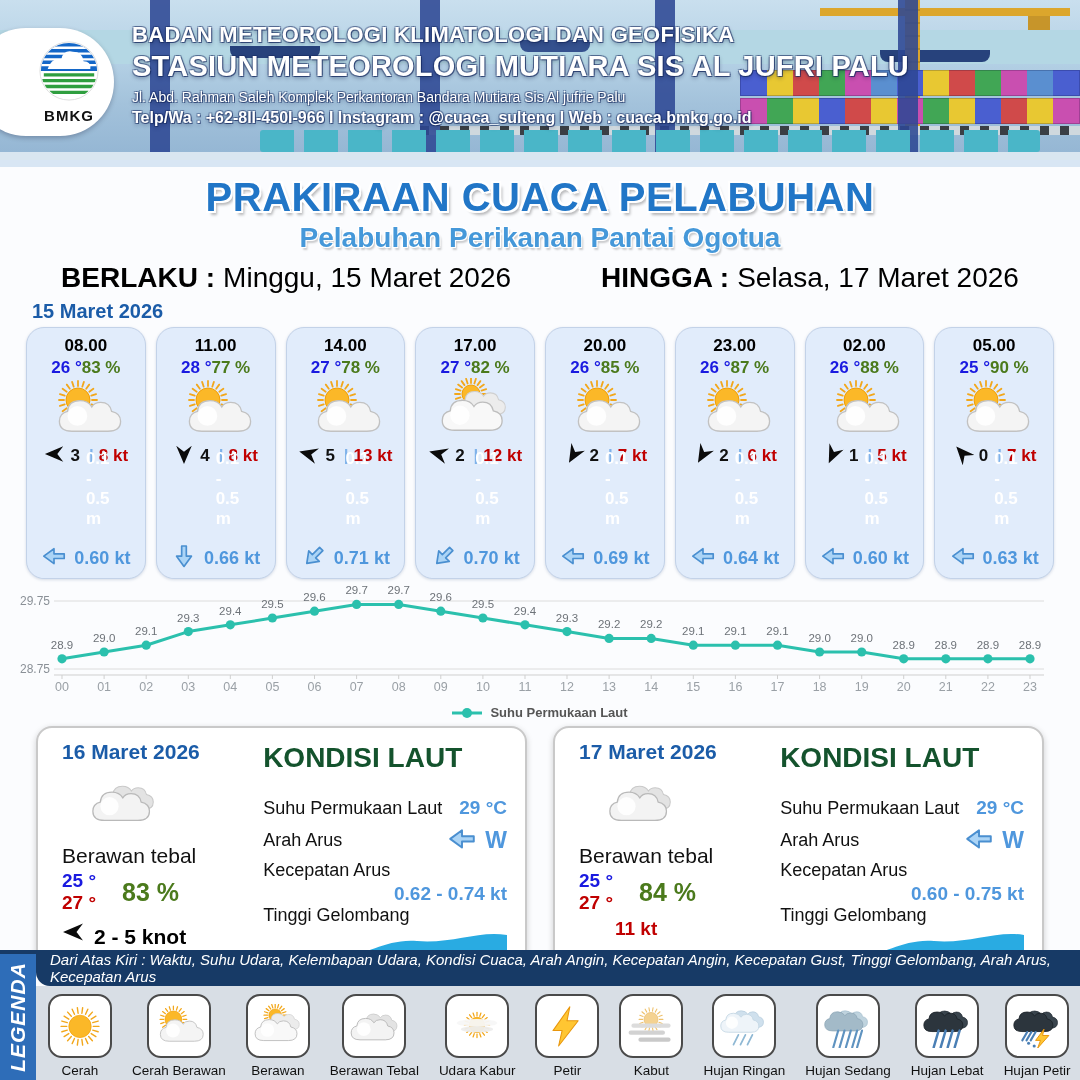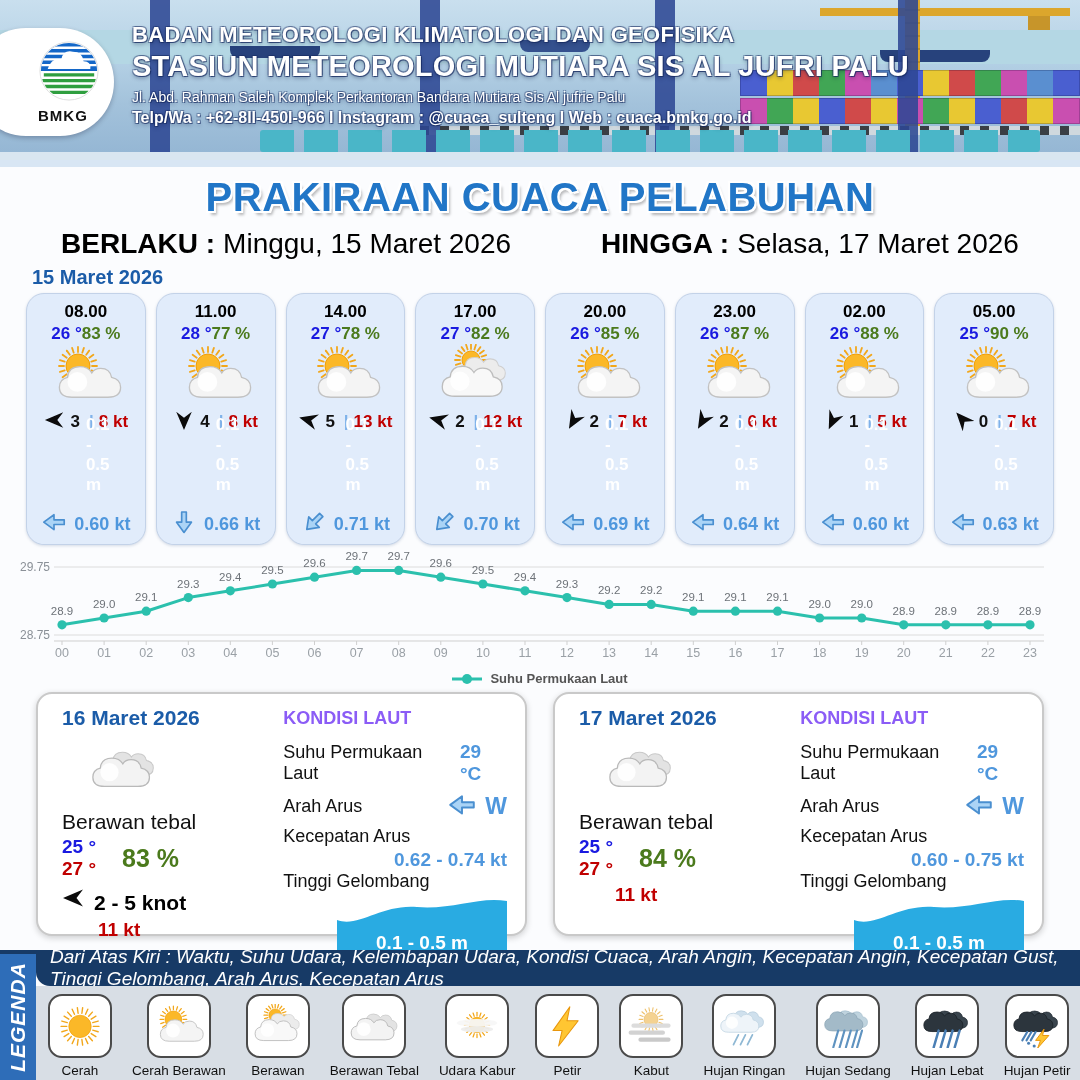--- a/index.html
+++ b/index.html
@@ -22,21 +22,21 @@
     background:repeating-linear-gradient(0deg,#dca62c 0 11px,#bd8d1e 11px 13px); }
   .hdr .crane-jib { position:absolute; right:10px; top:8px; width:250px; height:8px; background:#dca62c; }
   .hdr .crane-block { position:absolute; right:30px; top:16px; width:22px; height:14px; background:#c7952a; }
   .hdr .mullion { position:absolute; top:0; bottom:0; width:20px; background:rgba(45,72,148,.88); }
   .hdr .chairs { position:absolute; bottom:8px; left:260px; right:40px; height:22px; border-radius:3px;
     background:repeating-linear-gradient(90deg,#4ab6c8 0 34px,transparent 34px 44px); }
   .hdr .floor { position:absolute; bottom:0; left:0; right:0; height:8px; background:#d9e6f0; }
   .hdr-strip { height:7px; background:#d8e6f4; }
 
   .logo-pill { position:absolute; z-index:6; left:-28px; top:28px; width:142px; height:108px; background:#fff; border-radius:54px; display:flex; align-items:center; justify-content:flex-end; padding-right:14px; box-shadow:0 2px 5px rgba(0,0,30,.25); }
-  .logo-inner { }
+  .logo-inner { text-align:center; }
   .logo-inner .logo-txt { font-size:15px; font-weight:bold; color:#111; letter-spacing:1px; margin-top:1px; }
 
   .hdr-text { position:absolute; z-index:5; left:132px; top:22px; color:#fff;
     text-shadow:1px 1px 0 rgba(22,42,96,.65), -1px -1px 0 rgba(22,42,96,.35), 1px -1px 0 rgba(22,42,96,.4), -1px 1px 0 rgba(22,42,96,.4), 0 2px 4px rgba(10,20,60,.4); }
   .hdr-l1 { font-size:22px; font-weight:bold; letter-spacing:.3px; }
   .hdr-l2 { font-size:29px; font-weight:bold; letter-spacing:.2px; margin-top:2px; }
   .hdr-l3 { font-size:14px; font-weight:normal; margin-top:6px; }
   .hdr-l4 { font-size:16px; font-weight:bold; margin-top:4px; }
 
   
@@ -67,48 +67,48 @@
   .fc-cur { height:40px; display:flex; align-items:center; justify-content:center; gap:7px; background:#e1ecfb; }
   .fc-cur .cur-txt { font-size:18px; font-weight:bold; color:#4f97dd; }
 
   
   .chart-wrap { padding:6px 14px 0 14px; }
   .chart-legend { display:flex; align-items:center; justify-content:center; gap:8px; margin-top:-2px; }
   .chart-legend .lbl { font-size:13px; color:#555; font-weight:bold; }
 
   
   .day-cards { display:flex; gap:26px; padding:6px 36px 0 36px; }
-  .dc { flex:1; height:244px; background:#fff; border:2px solid #c9c9c9; border-radius:16px; display:flex; box-shadow:0 2px 6px rgba(0,0,0,.18);gap:20px; }
+  .dc { flex:1; height:244px; background:#fff; border:2px solid #c9c9c9; border-radius:16px; display:flex; box-shadow:0 2px 6px rgba(0,0,0,.18); }
   .dc-left { width:45%; padding:12px 0 0 24px; }
   .dc-date { font-size:21px; font-weight:bold; color:#1b5ca8; }
   .dc-icon { height:78px; padding-left:24px; display:flex; align-items:center; }
   .dc-cond { font-size:21px; color:#111; margin-top:2px; }
   .dc-temps { display:flex; align-items:center; gap:26px; margin-top:2px; }
   .dc-tcol .tmin { font-size:19px; font-weight:bold; color:#1a1ae0; }
   .dc-tcol .tmax { font-size:19px; font-weight:bold; color:#c00000; }
   .dc-hum { font-size:25px; font-weight:bold; color:#4b7a1c; }
   .dc-wind { display:flex; align-items:flex-end; gap:8px; margin-top:6px; font-size:21px; font-weight:bold; color:#000; }
   .dc-gust { font-size:19px; font-weight:bold; color:#c00000; margin:4px 0 0 36px; }
   .dc-right { flex:1; padding:14px 18px 0 6px; }
-  .sea-head { font-size:18px; font-weight:bold; color:#8b5cf6; margin-bottom:12px; }
+  .sea-head { font-size:28px; font-weight:bold; color:#14532d; margin-bottom:23px; }
   .sea-row { display:flex; justify-content:space-between; align-items:center; margin-top:7px; }
   .sea-lbl { font-size:18px; color:#111; }
   .sea-val { font-size:19px; font-weight:bold; color:#4f97dd; }
   .sea-arrow { display:flex; align-items:center; gap:8px; }
   .sea-val-line { text-align:right; font-size:19px; font-weight:bold; color:#4f97dd; margin-top:2px; }
   .wave-badge { position:relative; width:170px; height:66px; margin:4px 0 0 auto; }
   .wave-badge svg { position:absolute; inset:0; }
   .wave-badge .wb-txt { position:absolute; bottom:8px; left:0; right:0; text-align:center; font-size:19px; font-weight:bold; color:#fff; }
 
   
   .legend { position:absolute; left:0; right:0; bottom:0; height:130px; display:flex; }
   .legend-bar { width:36px; background:#2e6db8; border-top:4px solid #173a66; display:flex; align-items:center; justify-content:center; }
   .legend-bar .vtxt { transform:rotate(-90deg); white-space:nowrap; color:#fff; font-size:21px; font-weight:bold; font-style:italic; letter-spacing:1px; }
   .legend-body { flex:1; display:flex; flex-direction:column; }
-  .legend-note { height:36px; background:#173a66; border-radius:0 0 0 14px; color:#fff; font-style:italic; font-size:19px; display:flex; align-items:center; padding-left:14px; }
+  .legend-note { height:36px; background:#173a66; border-radius:0 0 0 14px; color:#fff; font-style:italic; font-size:15px; display:flex; align-items:center; padding-left:14px; }
   .legend-items { flex:1; background:#d8dee5; display:flex; padding:6px 10px 0 12px; gap:20px; }
   .lg-item { flex:1; text-align:center; }
   .lg-box { width:64px; height:64px; margin:2px auto 0 auto; background:#fff; border:2px solid #4a4a4a; border-radius:14px; display:flex; align-items:center; justify-content:center; }
   .lg-lbl { font-size:13.5px; color:#111; margin-top:5px; white-space:nowrap; }
 </style>
 </head>
 <body>
 
 <div class="page">
 
@@ -164,20 +164,21 @@
     <div class="hdr-text">
       <div class="hdr-l1">BADAN METEOROLOGI KLIMATOLOGI DAN GEOFISIKA</div>
       <div class="hdr-l2">STASIUN METEOROLOGI MUTIARA SIS AL JUFRI PALU</div>
       <div class="hdr-l3">Jl. Abd. Rahman Saleh Komplek Perkantoran Bandara Mutiara Sis Al jufrie Palu</div>
       <div class="hdr-l4">Telp/Wa : +62-8II-450I-966  I  Instagram : @cuaca_sulteng  I  Web : cuaca.bmkg.go.id</div>
     </div>
   </div>
   <div class="hdr-strip"></div>
 
   <div class="title-main">PRAKIRAAN CUACA PELABUHAN</div>
+  <div class="title-sub">Pelabuhan Perikanan Pantai Ogotua</div>
   <div class="validity">
     <div><b>BERLAKU :</b><span class="val">Minggu, 15 Maret 2026</span></div>
     <div><b>HINGGA :</b><span class="val">Selasa, 17 Maret 2026</span></div>
   </div>
 
   <div class="day1-date">15 Maret 2026</div>
   <div class="cards-row" id="cards-row">
       <div class="fc">
         <div class="fc-time">08.00</div>
         <div class="fc-temps">

